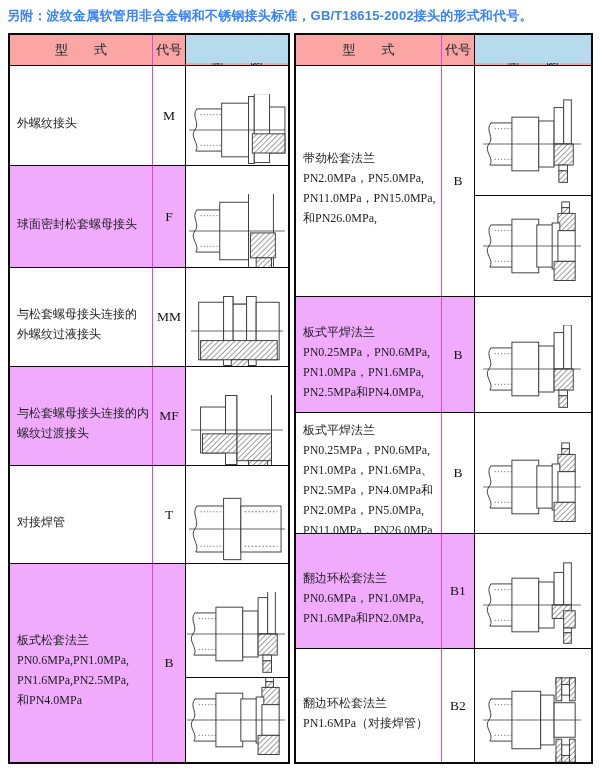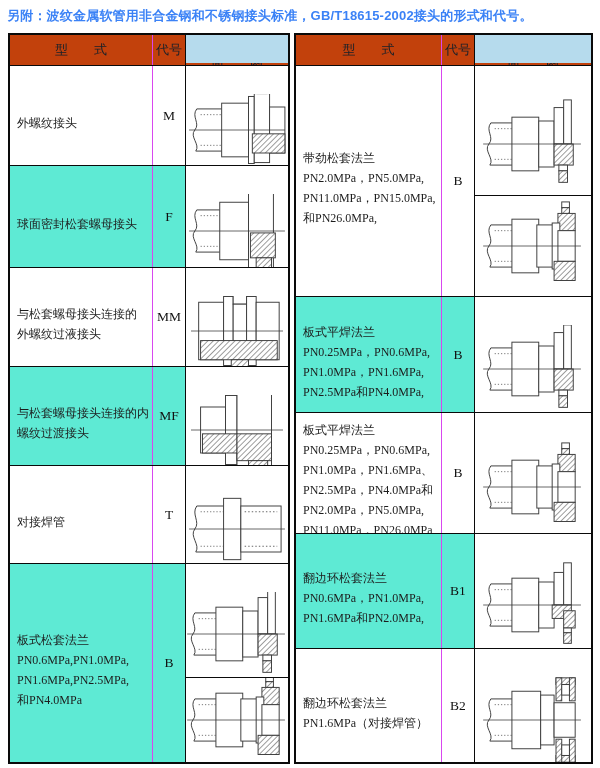--- a/index.html
+++ b/index.html
@@ -18,22 +18,22 @@
   .cell{box-sizing:border-box;min-width:0;overflow:hidden;}
   .ct{display:flex;flex-direction:column;justify-content:center;
       padding:16px 3px 2px 7px;font-size:12px;line-height:20px;color:#1c1c1c;}
   #tblL .ct{flex:0 0 142px;}
   #tblR .ct{flex:0 0 145px;}
   .cc{flex:0 0 34px;border-left:1px solid #d946ef;border-right:1px solid #0a0a0a;
       display:flex;align-items:center;justify-content:center;font-size:13.5px;color:#111;}
   .cd{flex:1 1 auto;display:flex;flex-direction:column;margin-top:28px;}
   .dpart{flex:1 1 0;display:flex;align-items:center;justify-content:center;overflow:hidden;min-height:0;}
   .dpart + .dpart{border-top:1px solid #0a0a0a;}
-  .hl{background:#5eead4;}
-  .hd .cell{background:#c2410c;}
+  .hl{background:#f0abfc;}
+  .hd .cell{background:#fca5a5;}
   .hd .ct,.hd .cd{flex-direction:row;align-items:center;justify-content:center;padding:0;}
   .hd .cell{font-size:13px;color:#16202a;line-height:30px;}
   .tline{white-space:nowrap;}
 </style>
 </head>
 <body>
 
 <svg width="0" height="0" style="position:absolute">
   <defs>
     <pattern id="hp" patternUnits="userSpaceOnUse" width="4" height="4" patternTransform="rotate(45)">

